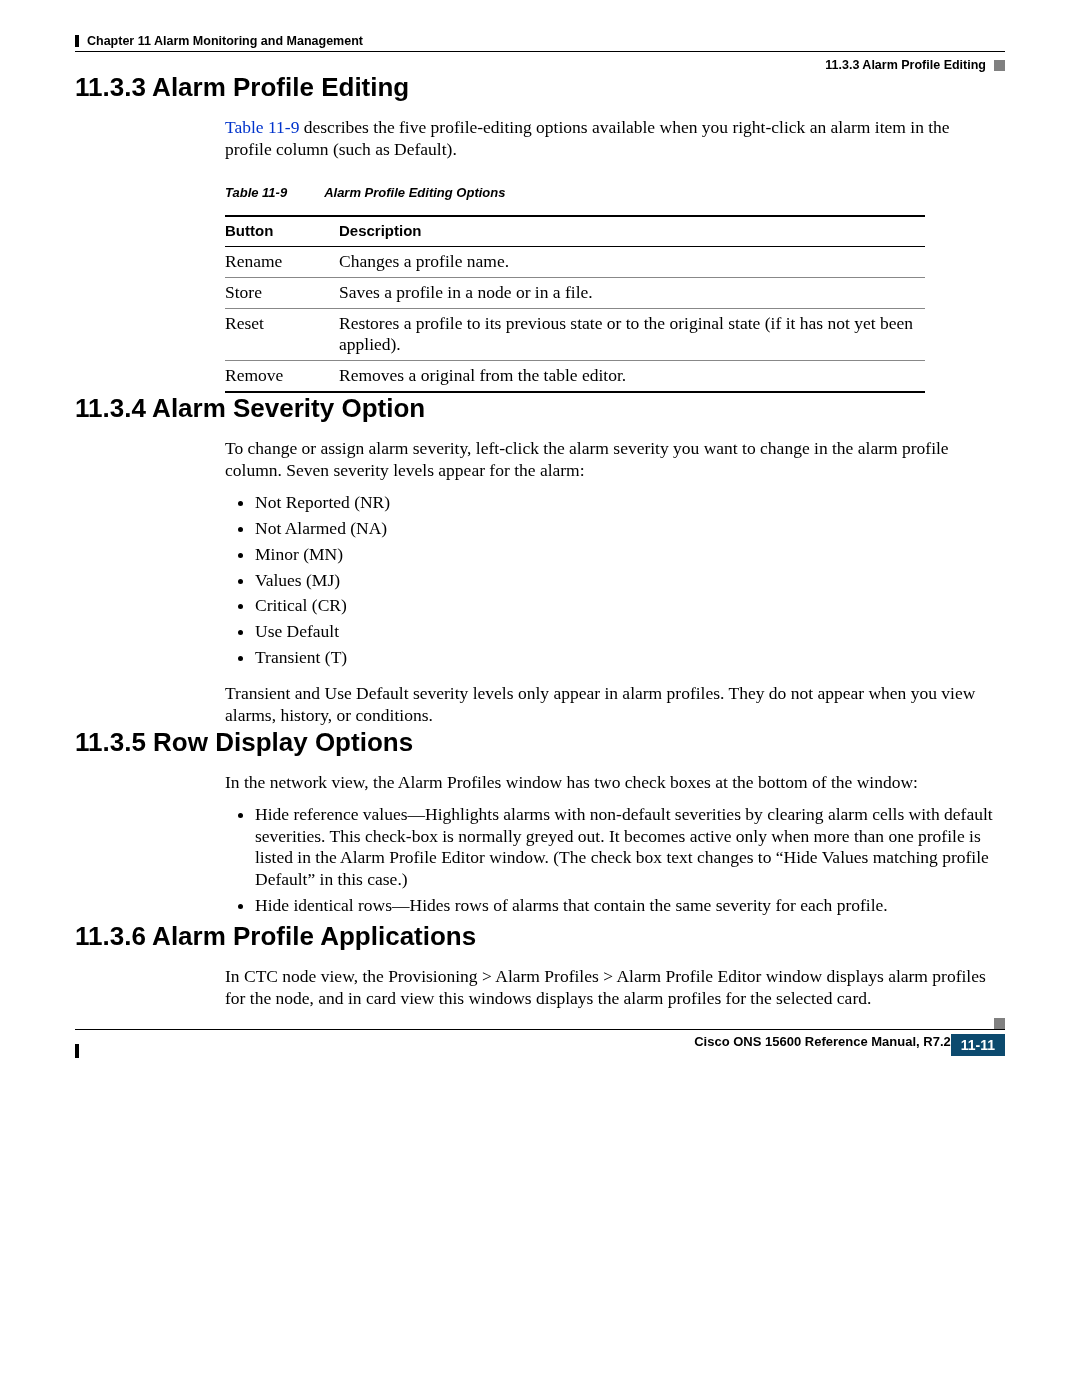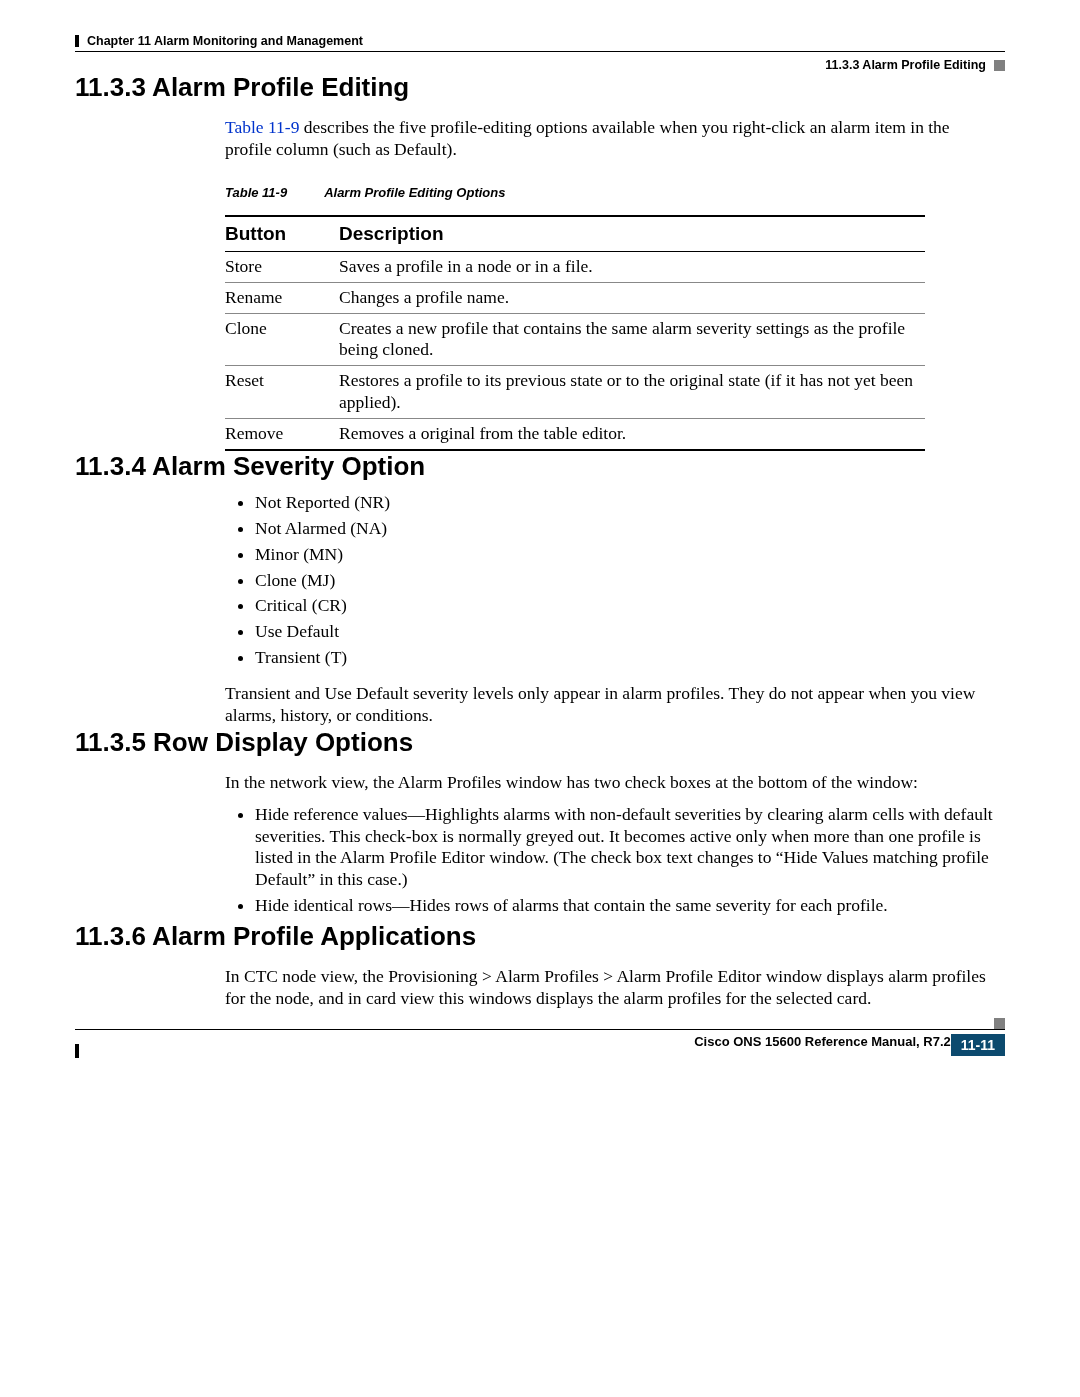--- a/index.html
+++ b/index.html
@@ -75,21 +75,21 @@
   }
   .table-caption .tnum { display:inline-block; width: 96px; }
   table.opts {
     border-collapse: collapse;
     width: 700px;
     margin-top: 14px;
     font-size: 17.5px;
   }
   table.opts th {
     font-family: Arial, Helvetica, sans-serif;
-    font-size: 19px;
+    font-size: 15px;
     font-weight: bold;
     text-align: left;
     padding: 5px 8px 5px 0;
     border-top: 2px solid #000;
     border-bottom: 1px solid #000;
   }
   table.opts td {
     padding: 4px 8px 4px 0;
     vertical-align: top;
     border-bottom: 1px solid #888;
@@ -175,50 +175,47 @@
     </div>
     <table class="opts">
       <thead>
         <tr>
           <th>Button</th>
           <th>Description</th>
         </tr>
       </thead>
       <tbody>
         <tr>
+            <td>Rename</td>
+            <td>Changes a profile name.</td>
+          </tr>
+        <tr>
             <td>Store</td>
             <td>Saves a profile in a node or in a file.</td>
           </tr>
         <tr>
-            <td>Rename</td>
-            <td>Changes a profile name.</td>
-          </tr>
-        <tr>
-            <td>Clone</td>
-            <td>Creates a new profile that contains the same alarm severity settings as the profile being cloned.</td>
-          </tr>
-        <tr>
             <td>Reset</td>
             <td>Restores a profile to its previous state or to the original state (if it has not yet been applied).</td>
           </tr>
         <tr>
             <td>Remove</td>
             <td>Removes a original from the table editor.</td>
           </tr>
       </tbody>
     </table>
   </div>
 
   <h2 class="section s-1134">11.3.4  Alarm Severity Option</h2>
   <div class="body-block">
+    <div class="para">To change or assign alarm severity, left-click the alarm severity you want to change in the alarm profile column. Seven severity levels appear for the alarm:</div>
     <ul class="sev">
       <li>Not Reported (NR)</li>
       <li>Not Alarmed (NA)</li>
       <li>Minor (MN)</li>
-      <li>Clone (MJ)</li>
+      <li>Values (MJ)</li>
       <li>Critical (CR)</li>
       <li>Use Default</li>
       <li>Transient (T)</li>
     </ul>
     <div class="para">Transient and Use Default severity levels only appear in alarm profiles. They do not appear when you view alarms, history, or conditions.</div>
   </div>
 
   <h2 class="section s-1135">11.3.5  Row Display Options</h2>
   <div class="body-block">
     <div class="para">In the network view, the Alarm Profiles window has two check boxes at the bottom of the window:</div>

